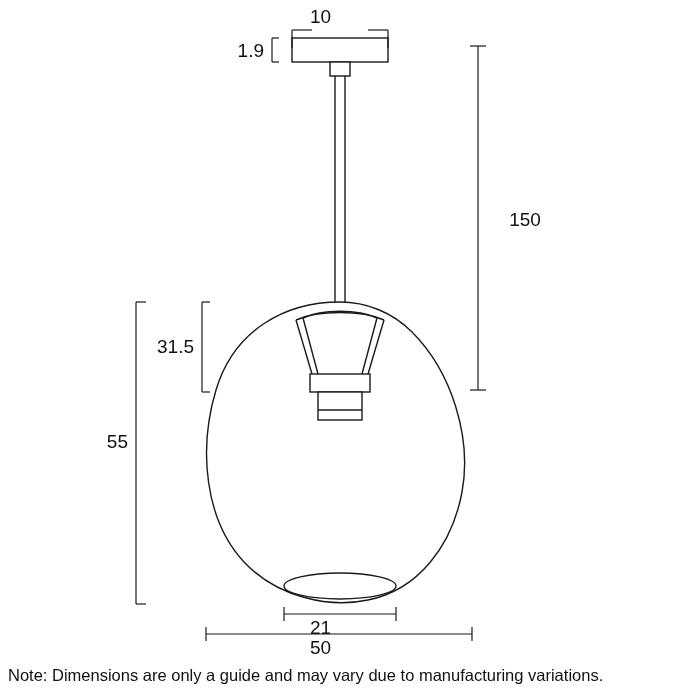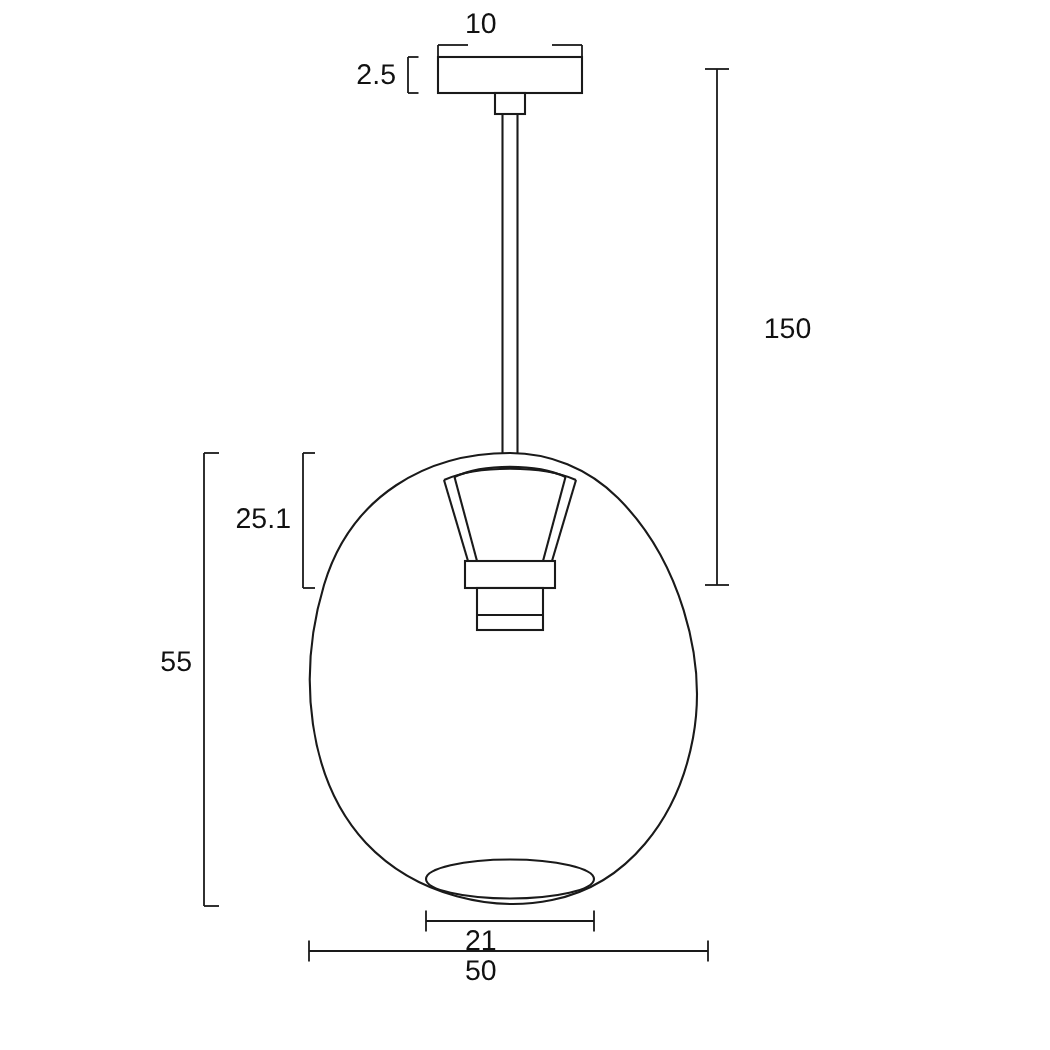--- a/index.html
+++ b/index.html
@@ -136,26 +136,27 @@
           <line x1="206" y1="627" x2="206" y2="641"></line>
           <line x1="472" y1="627" x2="472" y2="641"></line>
         </g>
 
       </g>
     </g>
   </svg>
 
   <div class="dim-label" style="left:310px; top:6px; width:60px;">10</div>
 
-  <div class="dim-label" style="left:206px; top:40px; width:58px; text-align:right;">2.5</div>
+  <div class="dim-label" style="left:206px; top:40px; width:58px; text-align:right;">1.9</div>
 
   <div class="dim-label" style="left:490px; top:209px; width:70px; text-align:center;">150</div>
 
-  <div class="dim-label" style="left:130px; top:336px; width:64px; text-align:right;">25.1</div>
+  <div class="dim-label" style="left:130px; top:336px; width:64px; text-align:right;">31.5</div>
 
   <div class="dim-label" style="left:84px; top:431px; width:44px; text-align:right;">55</div>
 
   <div class="dim-label" style="left:310px; top:617px; width:60px;">21</div>
 
   <div class="dim-label" style="left:310px; top:637px; width:60px;">50</div>
 
+  <div class="note">Note: Dimensions are only a guide and may vary due to manufacturing variations.</div>
 
 </div>
 
 </body></html>

